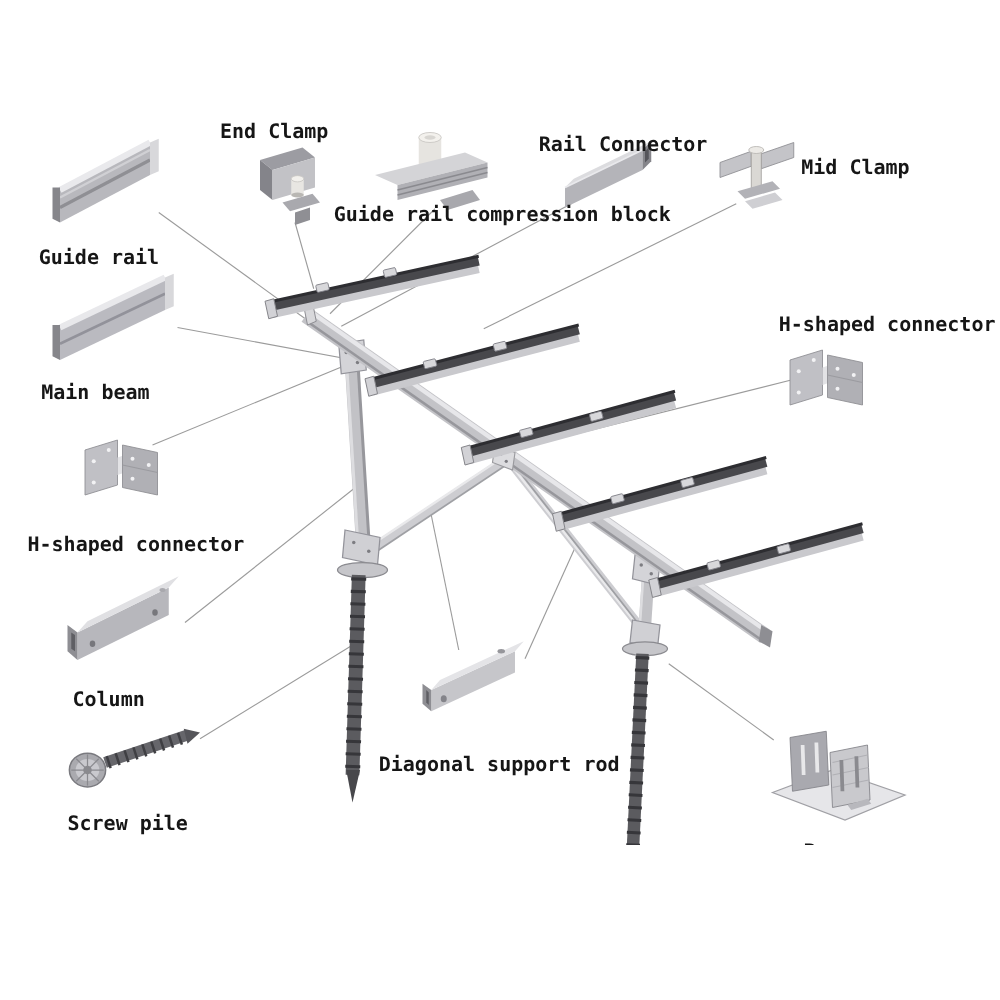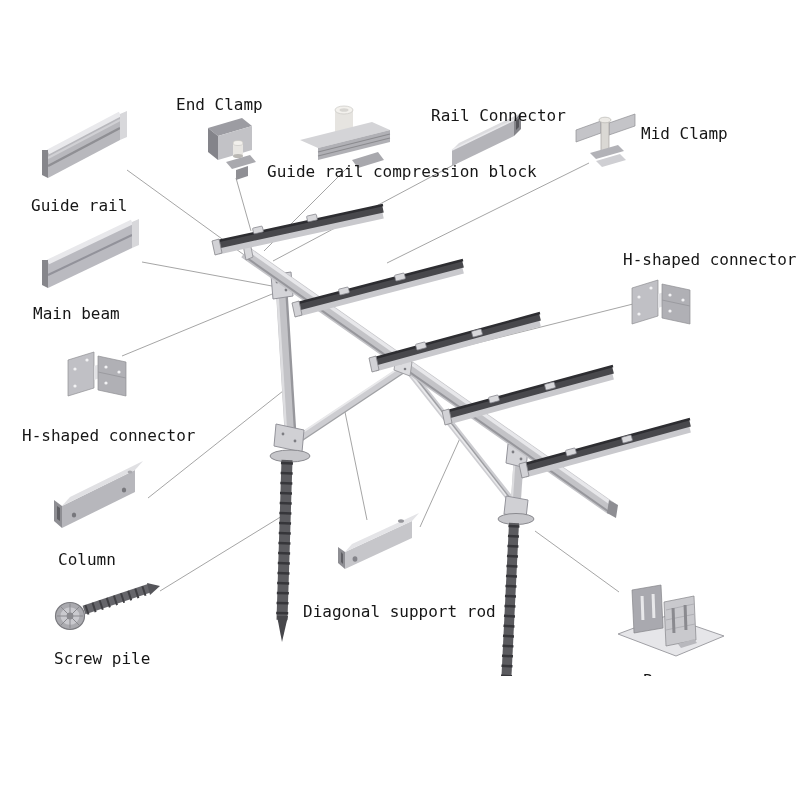--- a/index.html
+++ b/index.html
@@ -1,16 +1,16 @@
 <!DOCTYPE html>
 <html><head>
 <meta charset="utf-8">
 <style>
   html,body{margin:0;padding:0;background:#ffffff;}
-  .canvas{position:relative;width:800px;height:676px;background:#ffffff;overflow:hidden;}
+  .canvas{position:relative;width:800px;height:676px;background:#ffffff;overflow:hidden;font-weight:bold;}
   svg{position:absolute;left:0;top:0;}
   text{font-family:"DejaVu Sans Mono","Liberation Mono",monospace;font-size:16px;fill:#161616;}
 </style>
 </head>
 <body>
 
 <div class="canvas">
 <svg width="800" height="800" viewBox="0 0 800 800">
 
   <g stroke="#9b9b9b" stroke-width="0.9">

